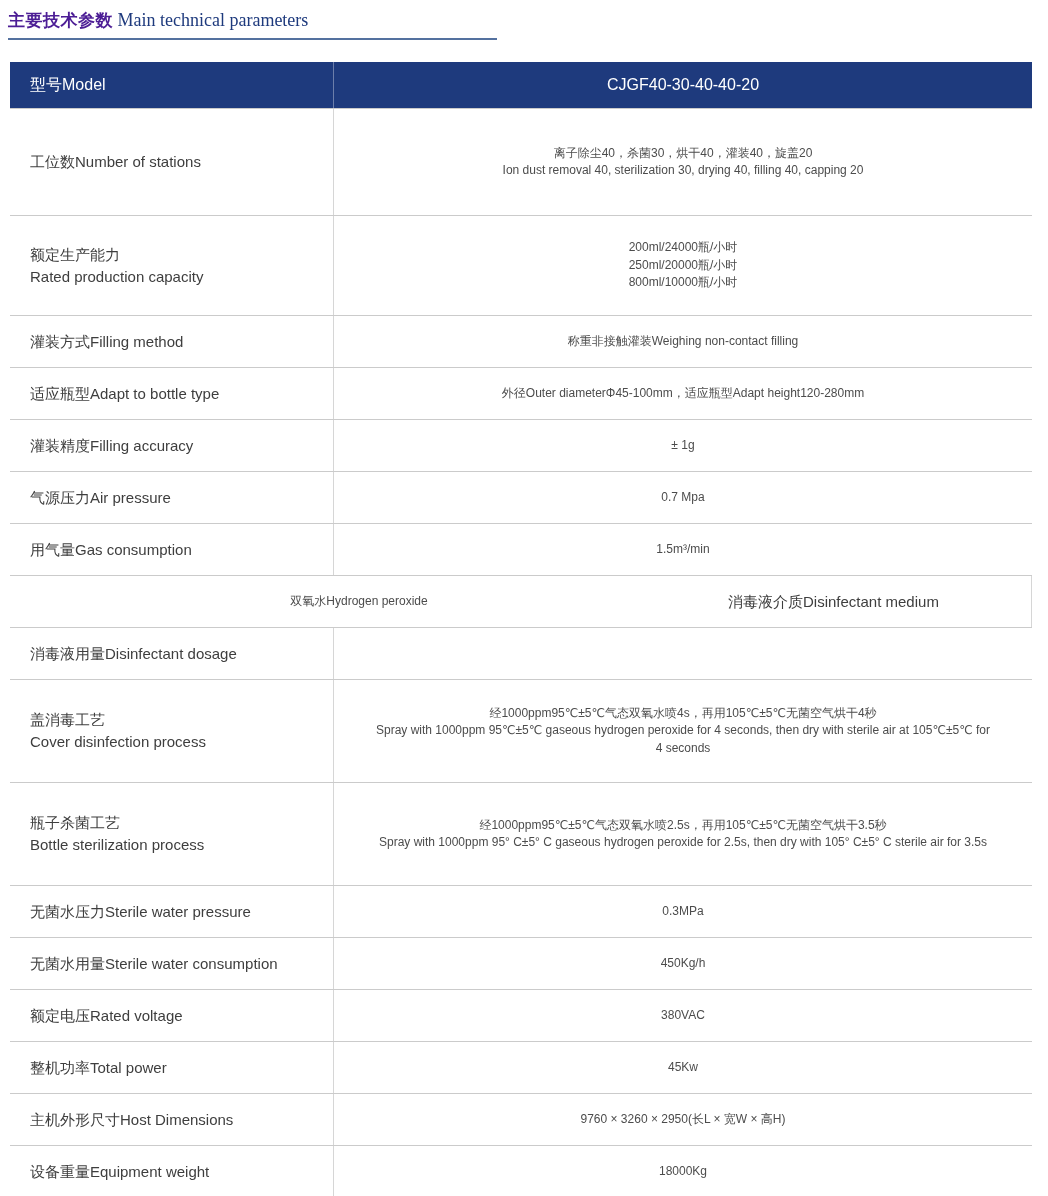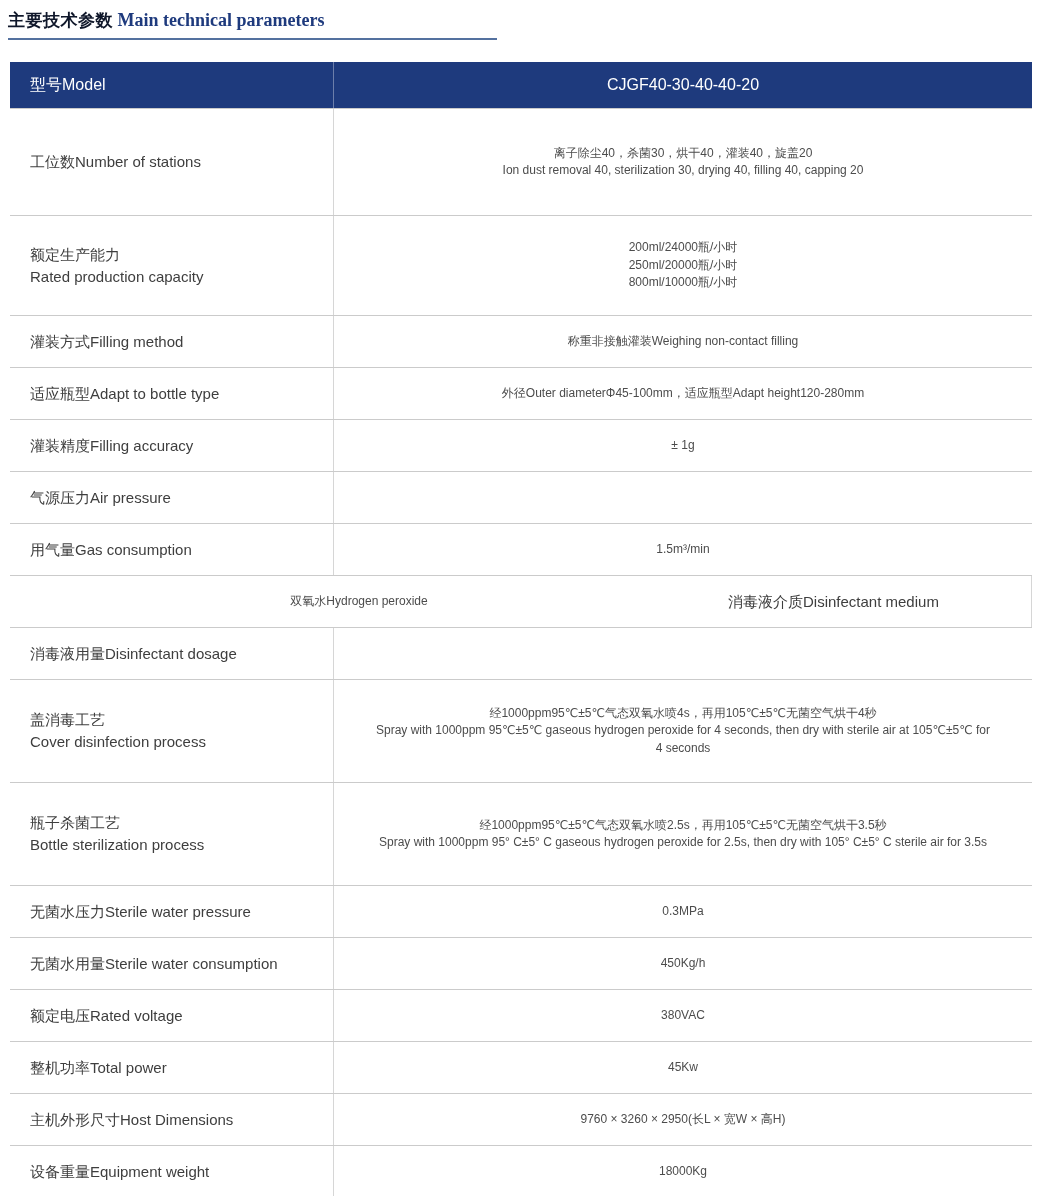--- a/index.html
+++ b/index.html
@@ -19,26 +19,26 @@
   .title-wrap {
     margin-left: 8px;
     width: 489px;
     border-bottom: 2px solid #54719f;
     padding-bottom: 6px;
     white-space: nowrap;
   }
   .title-cn {
     font-weight: bold;
     font-size: 17px;
-    color: #0f172a;
+    color: #4c1d95;
     letter-spacing: 0.5px;
   }
   .title-en {
     font-family: "Liberation Serif", "DejaVu Serif", serif;
-    font-weight: bold;
+    font-weight: normal;
     font-size: 18px;
     color: #1e3a7d;
   }
   
   .spec-table {
     margin: 22px 16px 0 10px;
     width: 1022px;
     border-bottom: 2px solid #d2d2d2;
   }
   .row {
@@ -161,20 +161,23 @@
       </div>
       <div class="cell value">
         <span class="line">± 1g</span>
       </div>
     </div>
 
     <div class="row">
       <div class="cell label">
         <span class="line">气源压力Air pressure</span>
       </div>
+      <div class="cell value">
+        <span class="line">0.7 Mpa</span>
+      </div>
     </div>
 
     <div class="row">
       <div class="cell label">
         <span class="line">用气量Gas consumption</span>
       </div>
       <div class="cell value">
         <span class="line">1.5m³/min</span>
       </div>
     </div>

